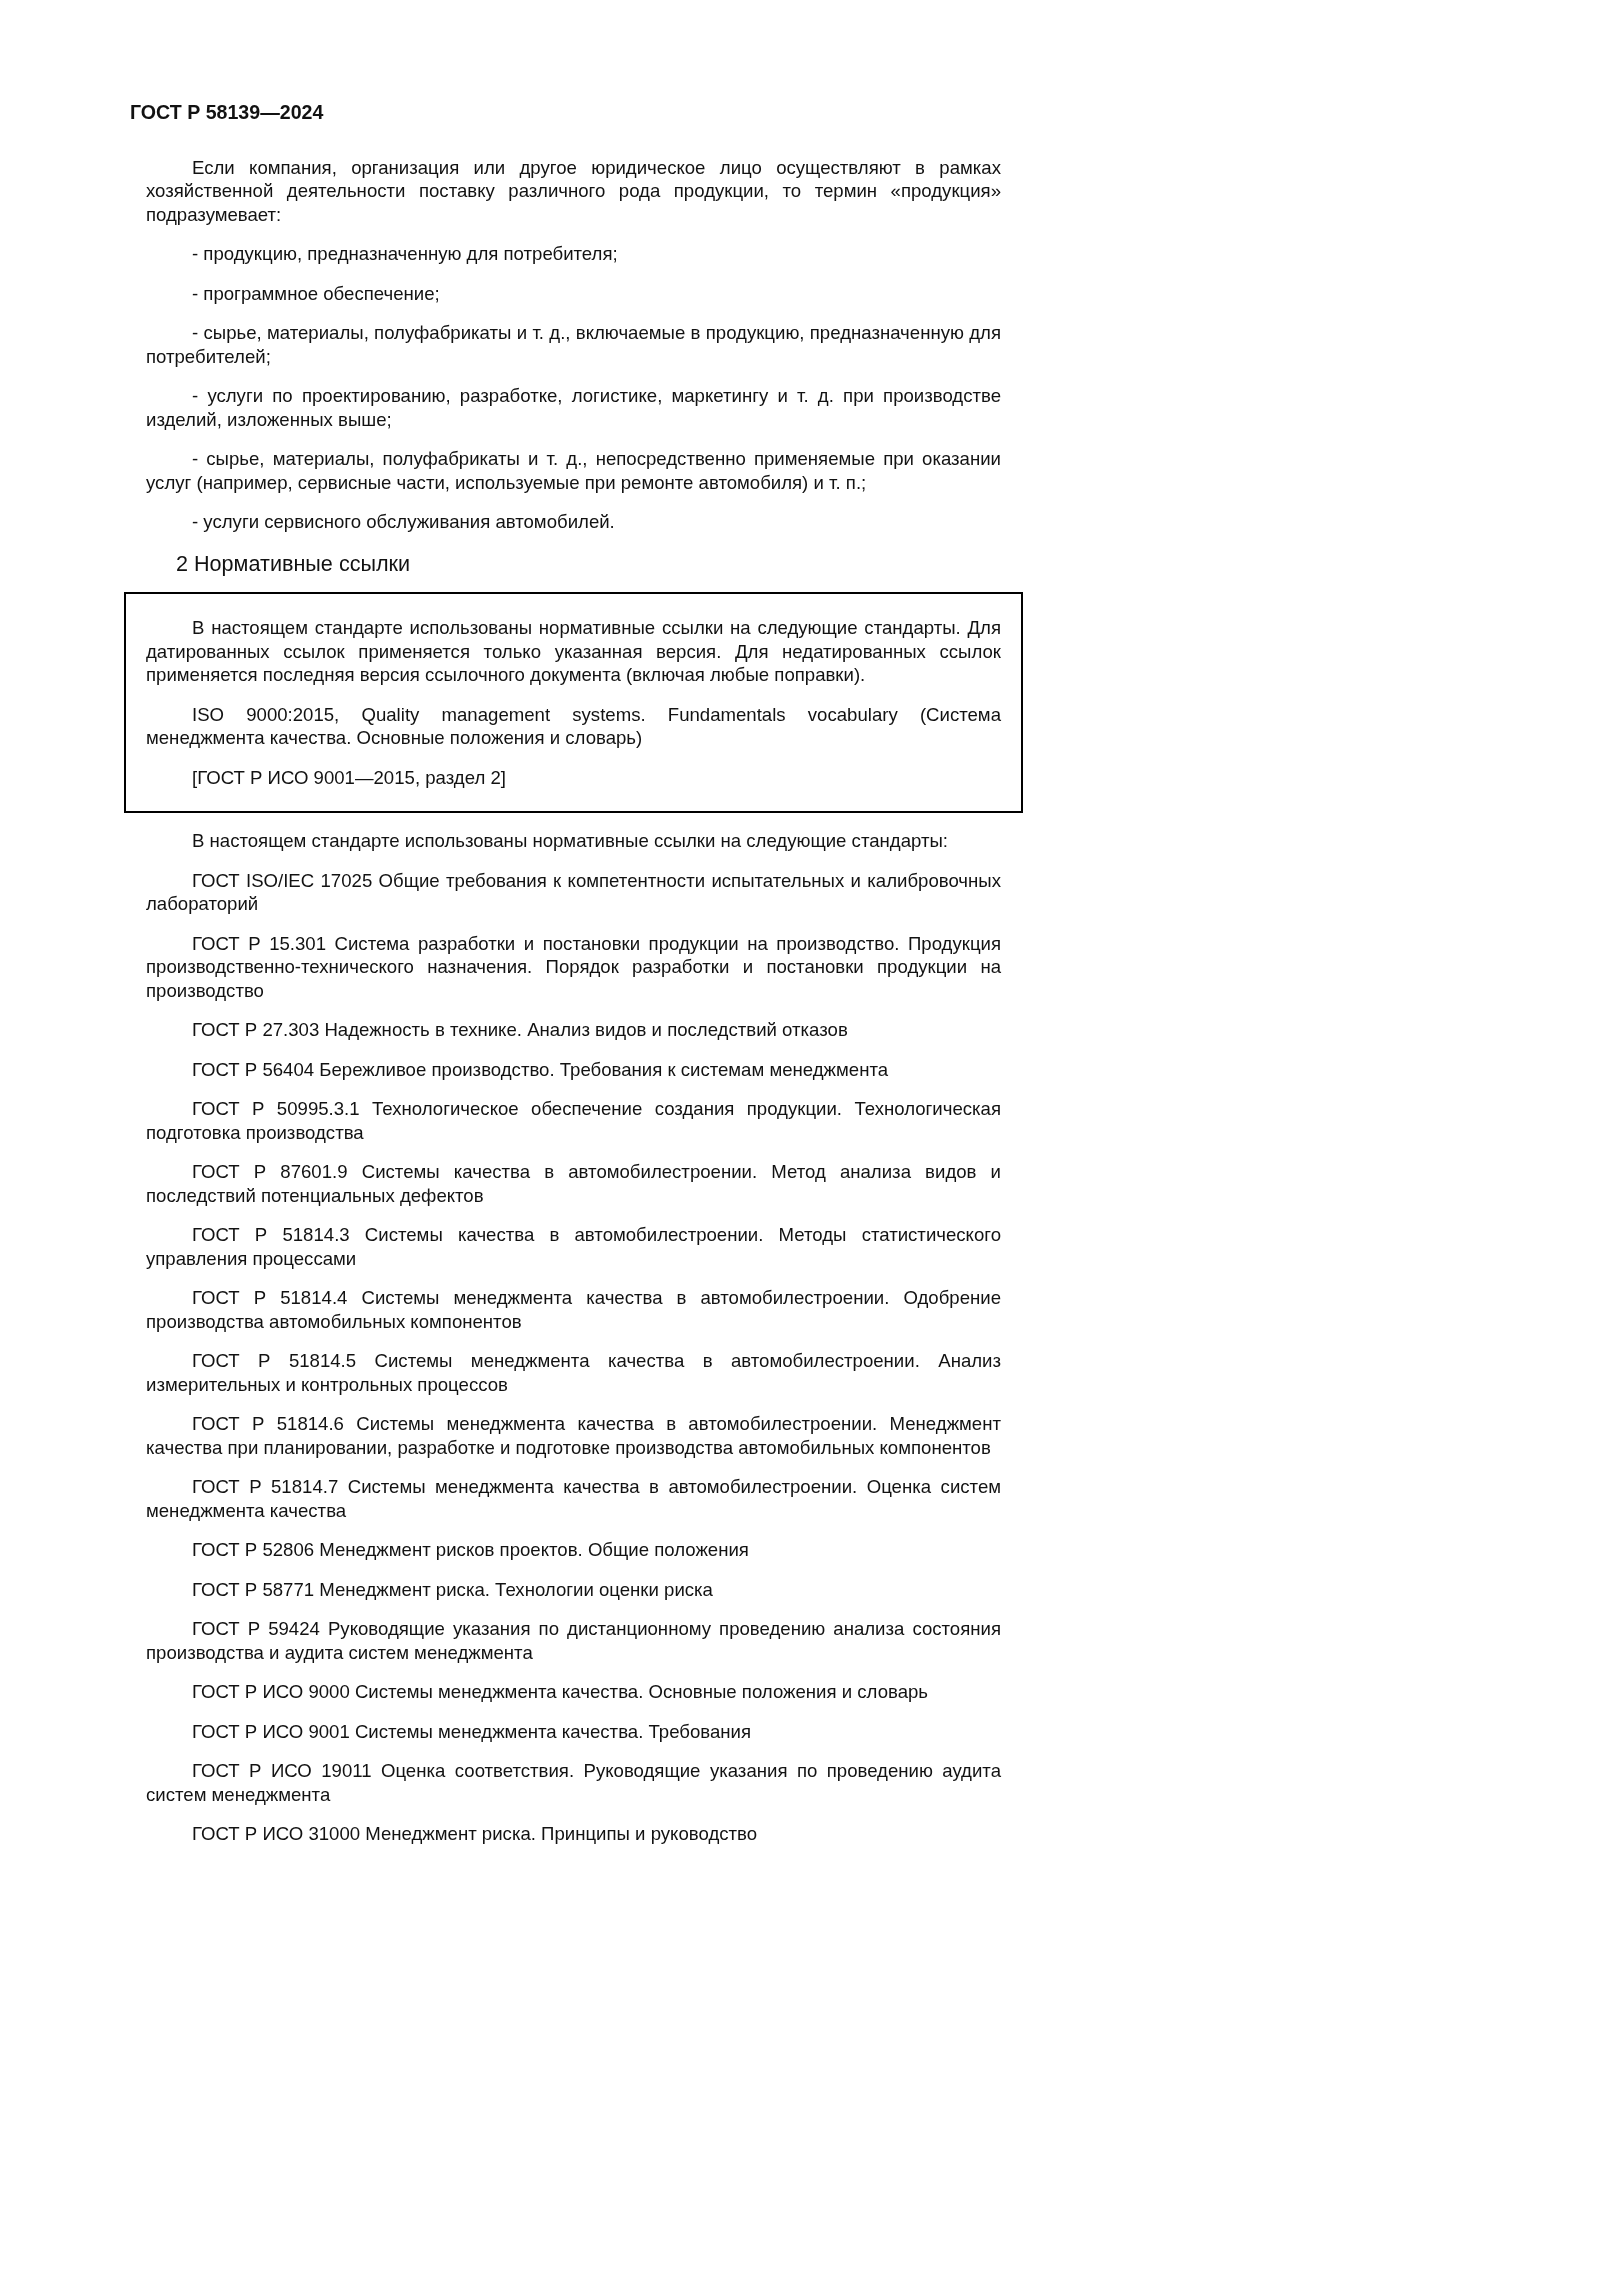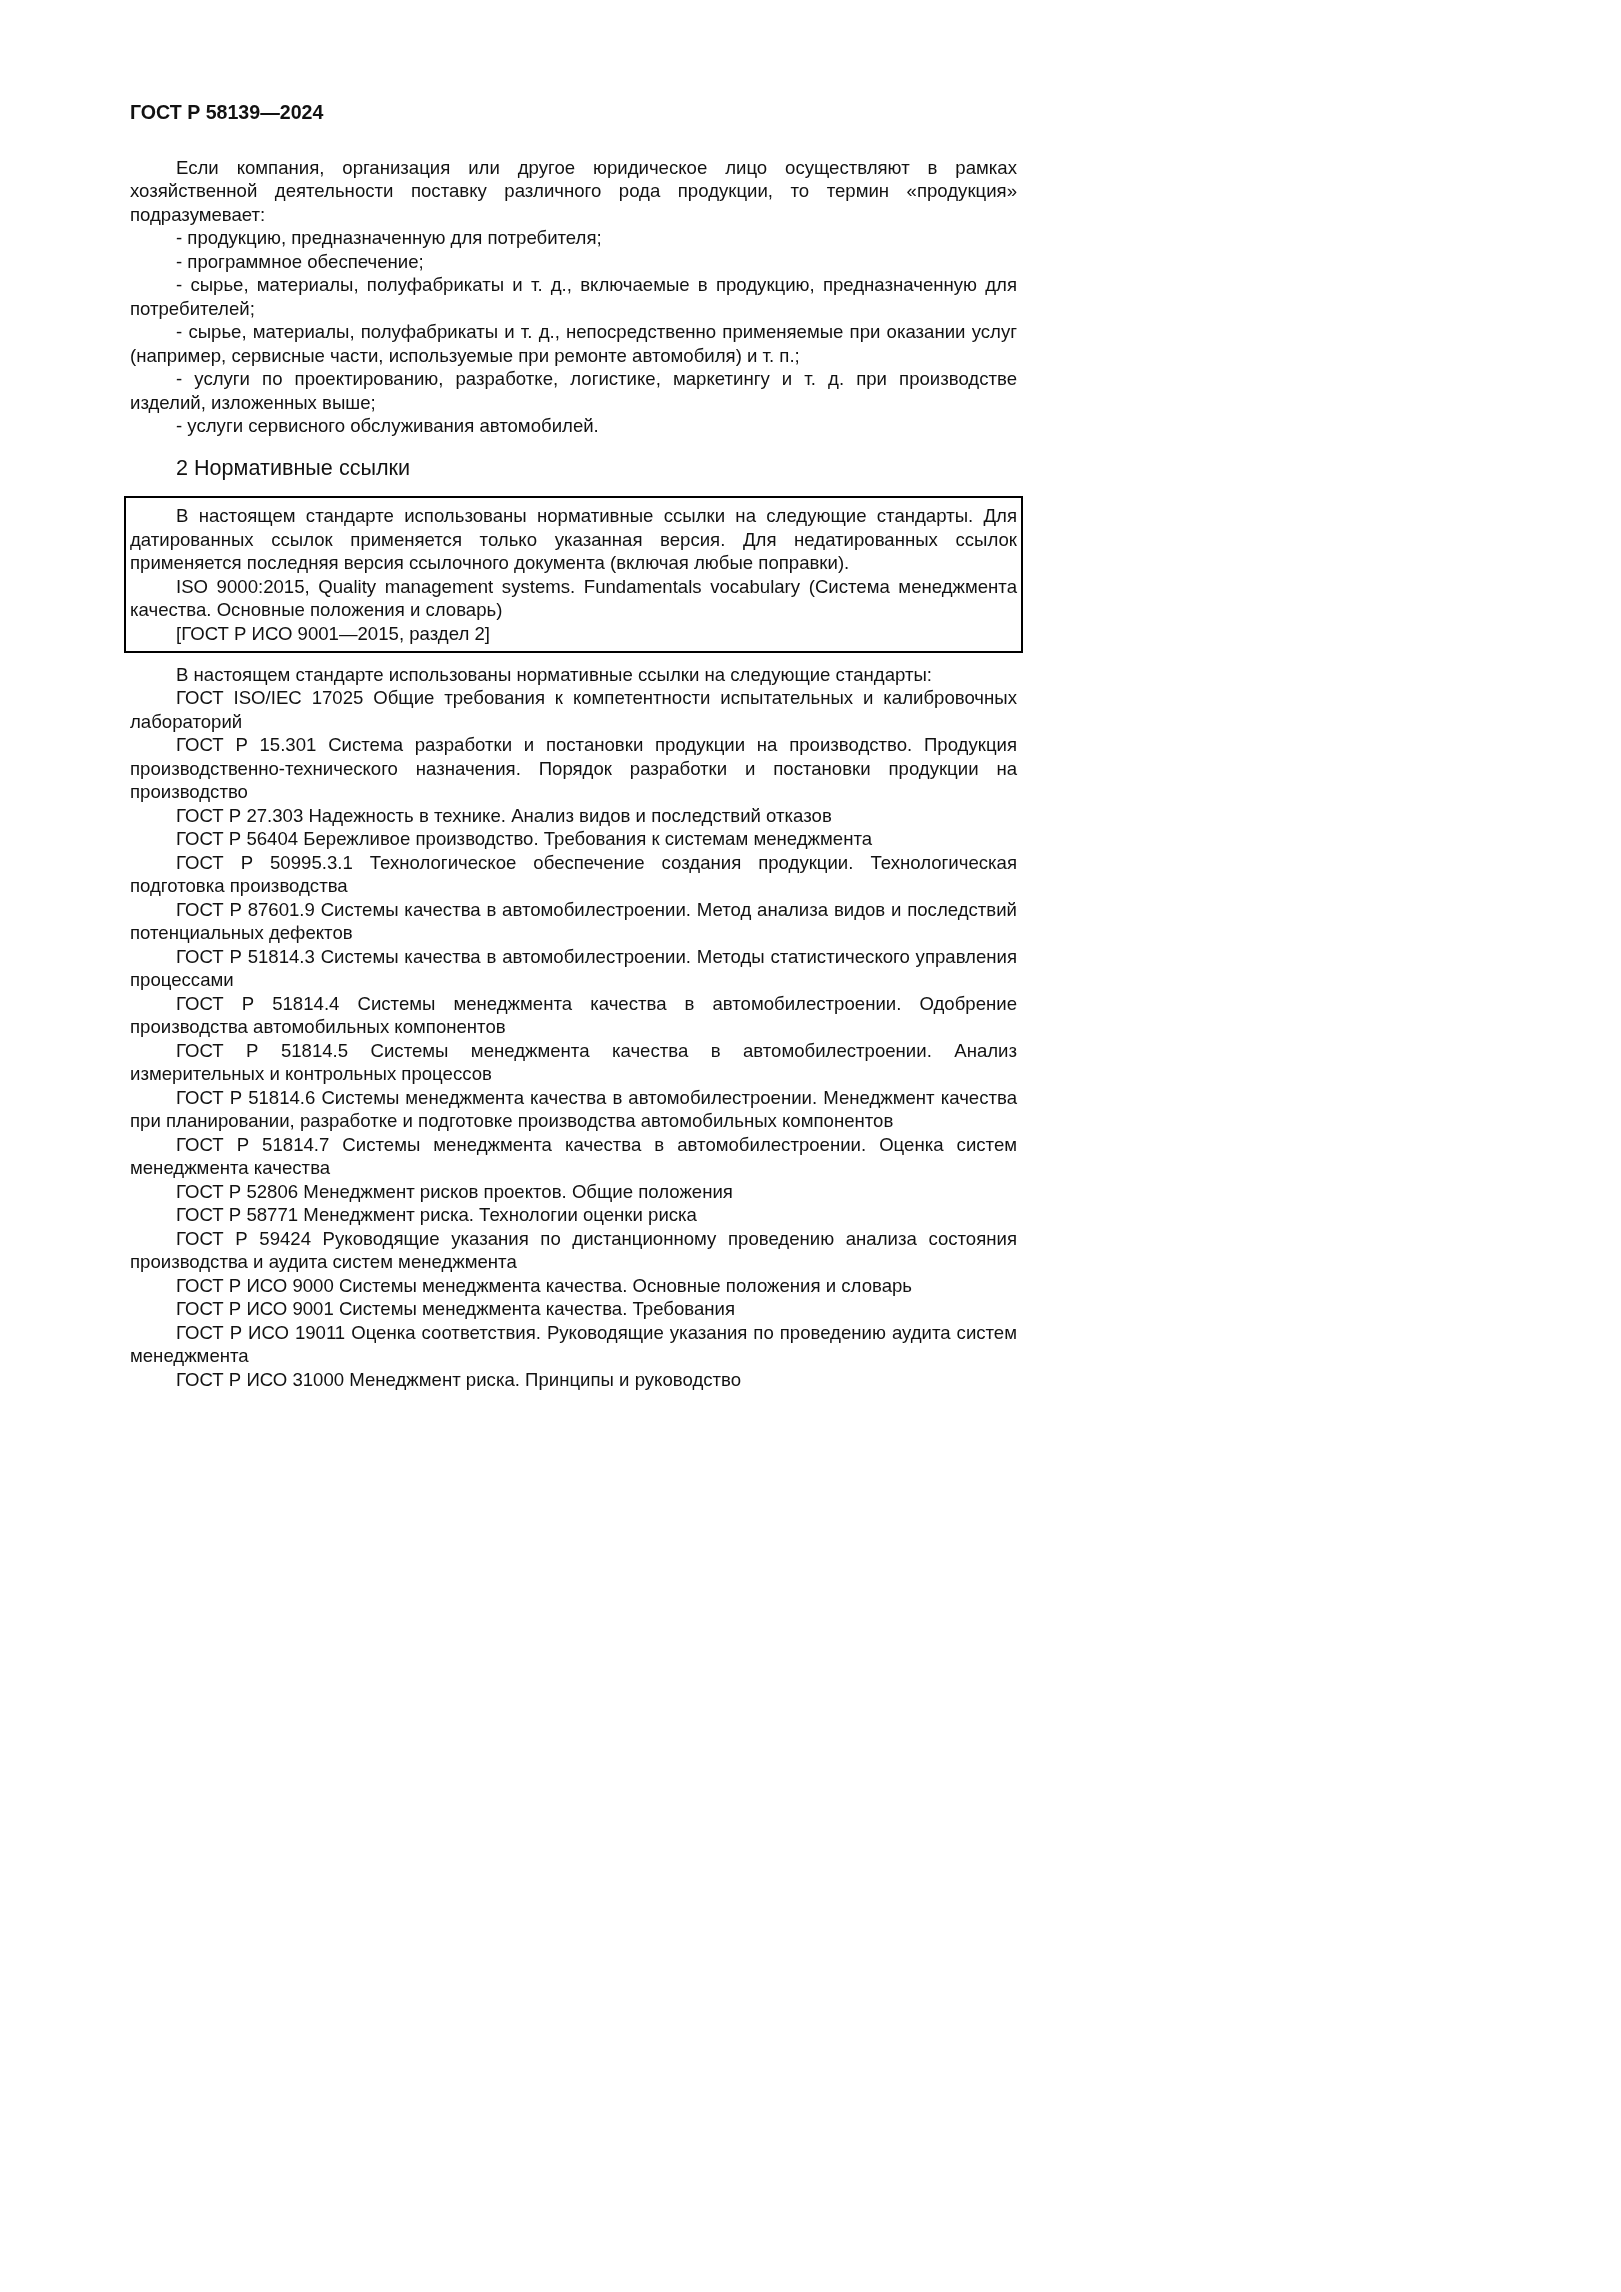--- a/index.html
+++ b/index.html
@@ -24,21 +24,21 @@
     top: 101px;
     width: 887px;
   }
   .running-header {
     font-size: 19.6px;
     line-height: 23.5px;
     font-weight: bold;
     margin: 0 0 31px 0;
   }
   .para {
-    margin: 0;
+    margin: 16px;
     font-size: 18.6px;
     line-height: 23.5px;
     text-align: justify;
     text-indent: 46px;
   }
   .section-title {
     font-size: 21.6px;
     line-height: 25.5px;
     font-weight: normal;
     margin: 17.6px 0 15.7px 0;
@@ -62,22 +62,22 @@
 
 <div class="page">
   <div class="content">
 
     <div class="running-header">ГОСТ Р 58139—2024</div>
 
     <p class="para">Если компания, организация или другое юридическое лицо осуществляют в рамках хозяйственной деятельности поставку различного рода продукции, то термин «продукция» подразумевает:</p>
     <p class="para">- продукцию, предназначенную для потребителя;</p>
     <p class="para">- программное обеспечение;</p>
     <p class="para">- сырье, материалы, полуфабрикаты и т. д., включаемые в продукцию, предназначенную для потребителей;</p>
+    <p class="para">- услуги по проектированию, разработке, логистике, маркетингу и т. д. при производстве изделий, изложенных выше;</p>
     <p class="para">- сырье, материалы, полуфабрикаты и т. д., непосредственно применяемые при оказании услуг (например, сервисные части, используемые при ремонте автомобиля) и т. п.;</p>
-    <p class="para">- услуги по проектированию, разработке, логистике, маркетингу и т. д. при производстве изделий, изложенных выше;</p>
     <p class="para">- услуги сервисного обслуживания автомобилей.</p>
 
     <h2 class="section-title">2 Нормативные ссылки</h2>
 
     <div class="quote-box">
       <p class="para">В настоящем стандарте использованы нормативные ссылки на следующие стандарты. Для датированных ссылок применяется только указанная версия. Для недатированных ссылок применяется последняя версия ссылочного документа (включая любые поправки).</p>
       <p class="para">ISO 9000:2015, Quality management systems. Fundamentals vocabulary (Система менеджмента качества. Основные положения и словарь)</p>
       <p class="para">[ГОСТ Р ИСО 9001—2015, раздел 2]</p>
     </div>
 

